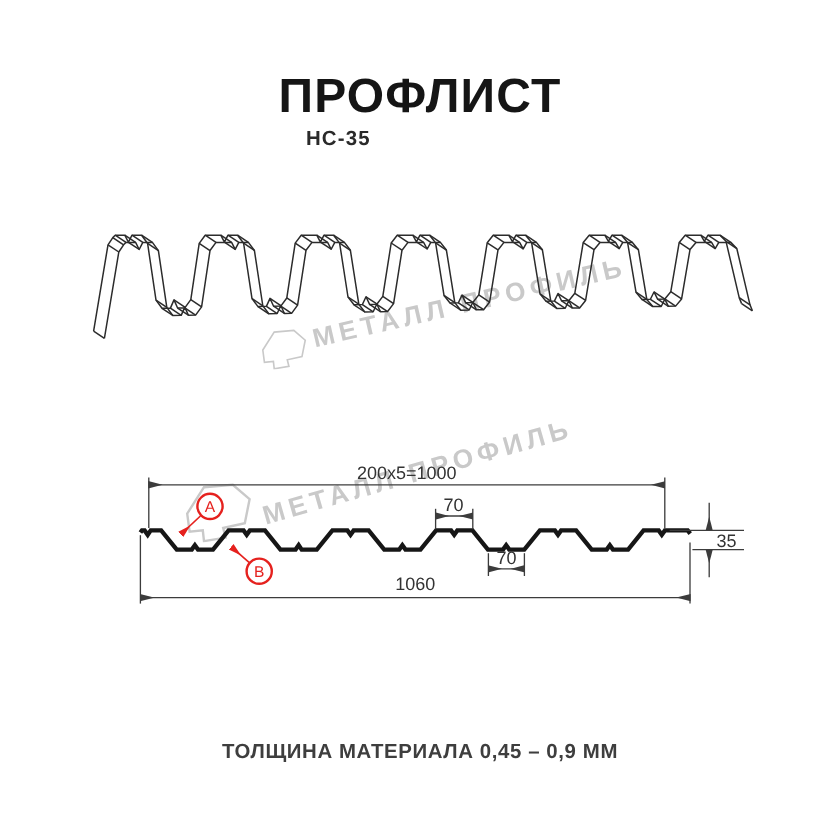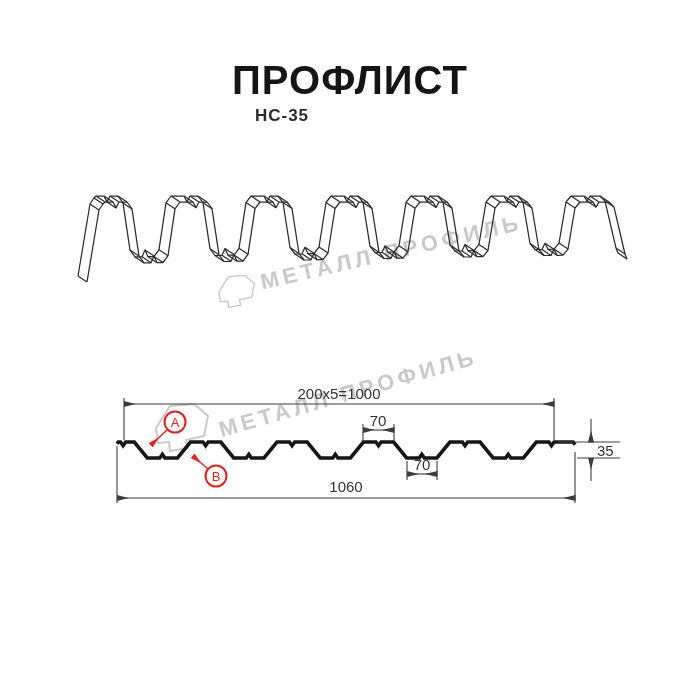--- a/index.html
+++ b/index.html
@@ -193,13 +193,14 @@
       <circle cx="175" cy="422" r="10.5" fill="#ffffff" stroke="#e5211e" stroke-width="2"></circle>
       <text class="redtxt" x="175" y="427" text-anchor="middle">A</text>
     </g>
     <g>
       <line x1="208" y1="469" x2="193" y2="456" stroke="#e5211e" stroke-width="1.4" marker-end="url(#arrRed)"></line>
       <circle cx="216" cy="476" r="10.5" fill="#ffffff" stroke="#e5211e" stroke-width="2"></circle>
       <text class="redtxt" x="216" y="481" text-anchor="middle">B</text>
     </g>
   </svg>
 
+  <div class="footer">ТОЛЩИНА МАТЕРИАЛА 0,45 – 0,9 ММ</div>
 </div>
 
 </body></html>

